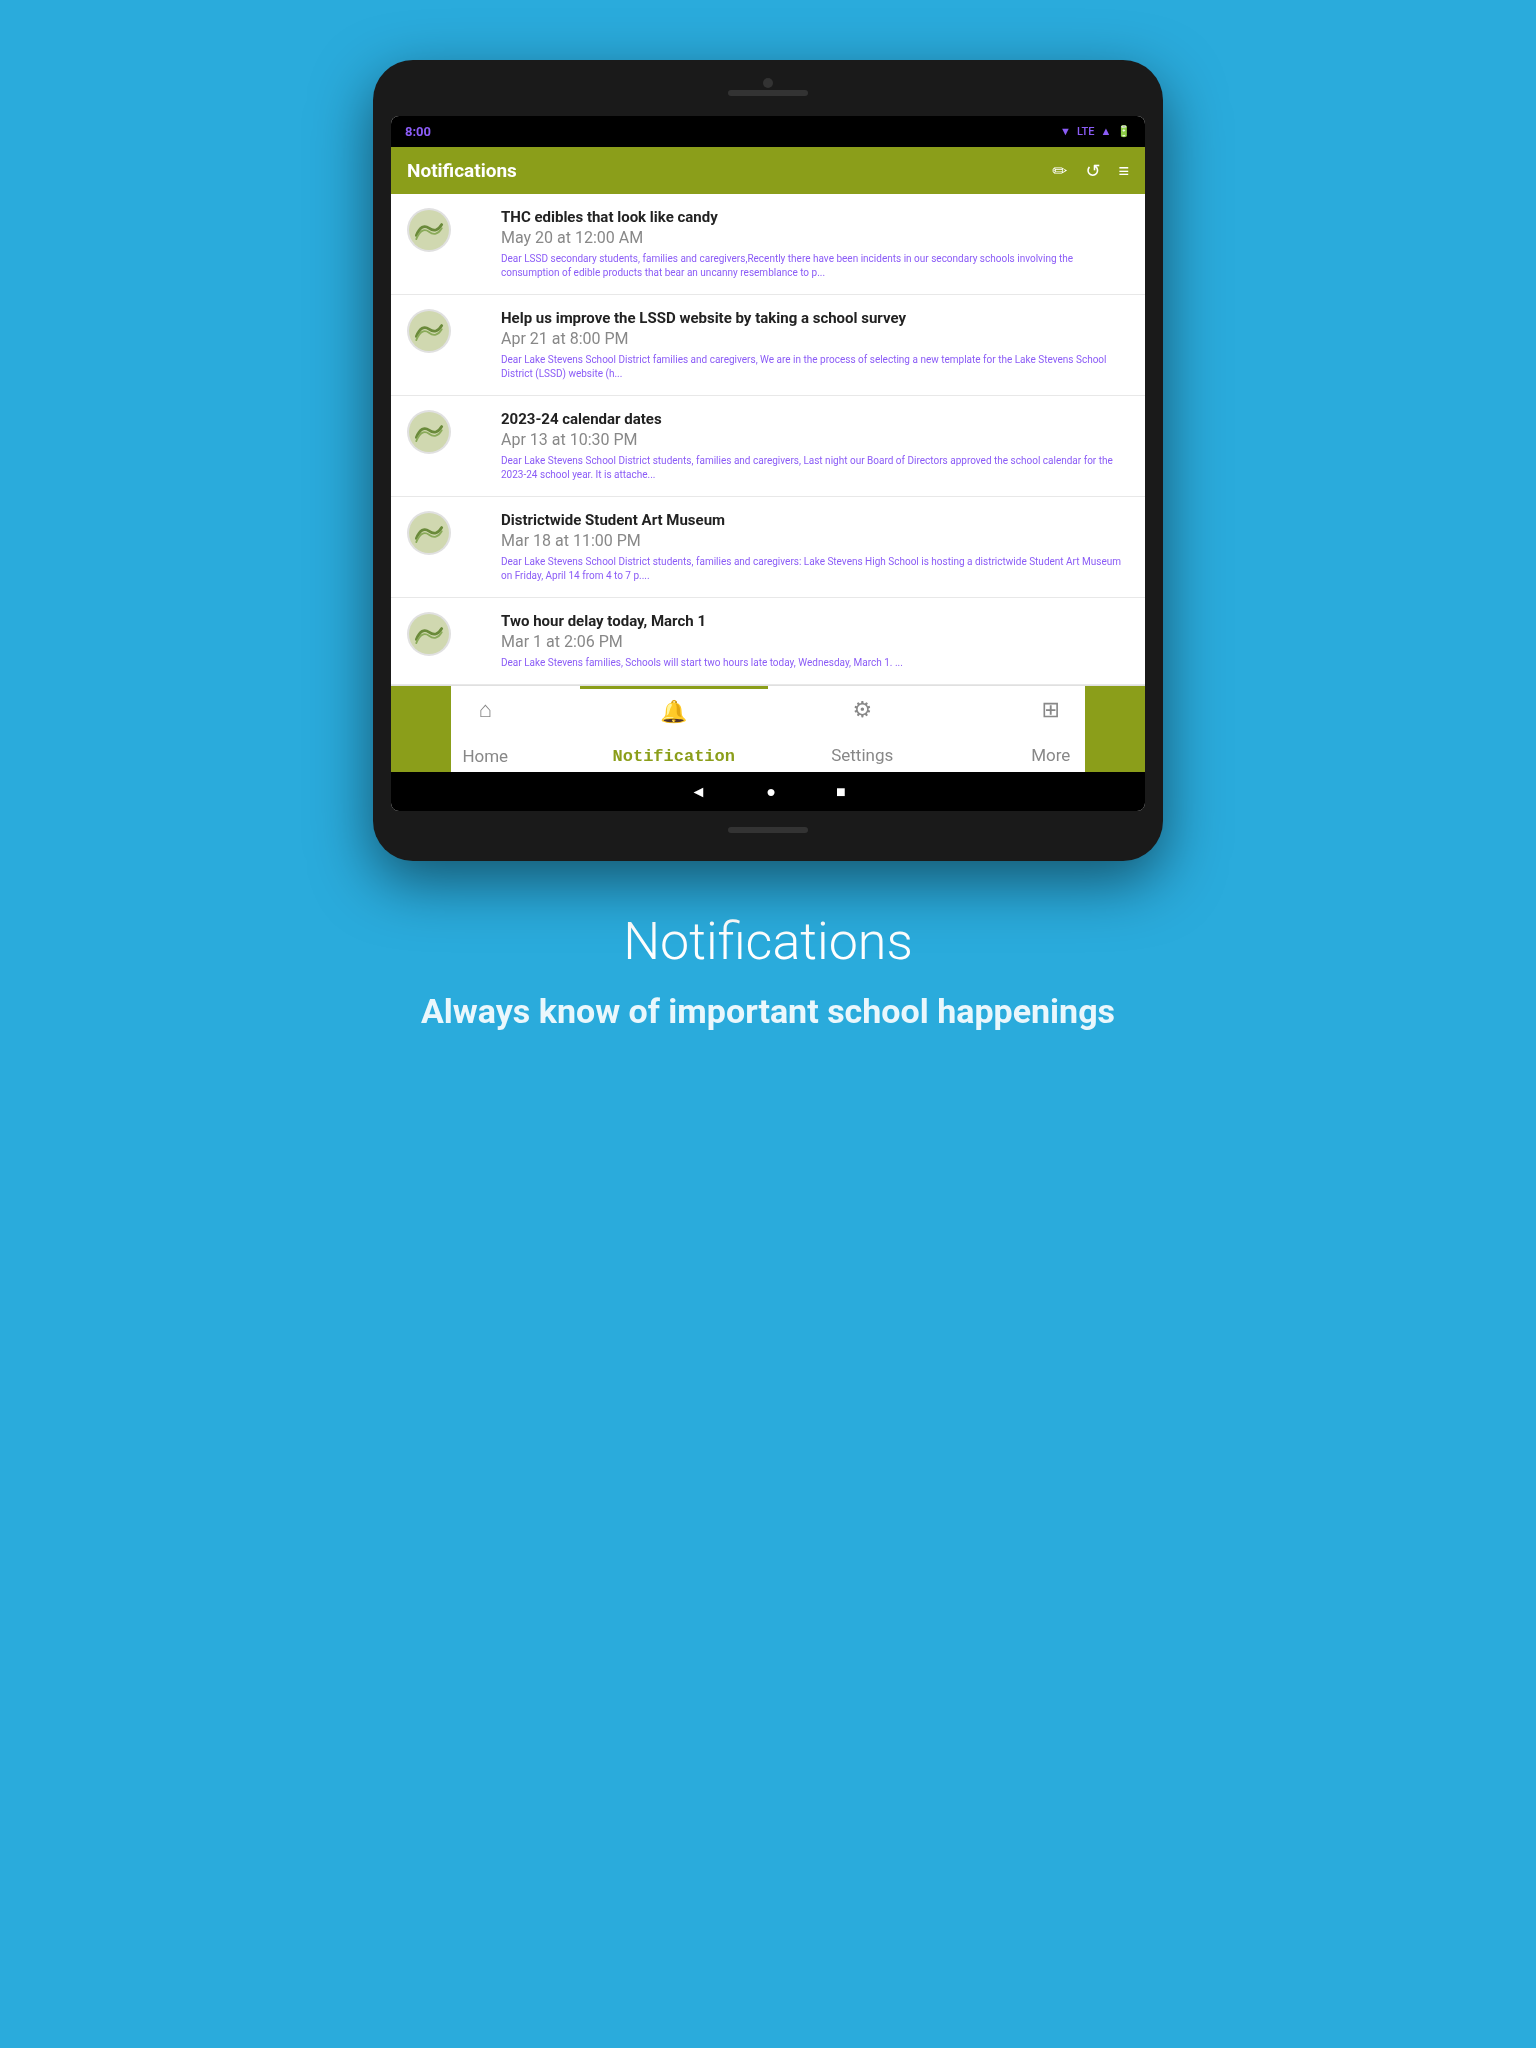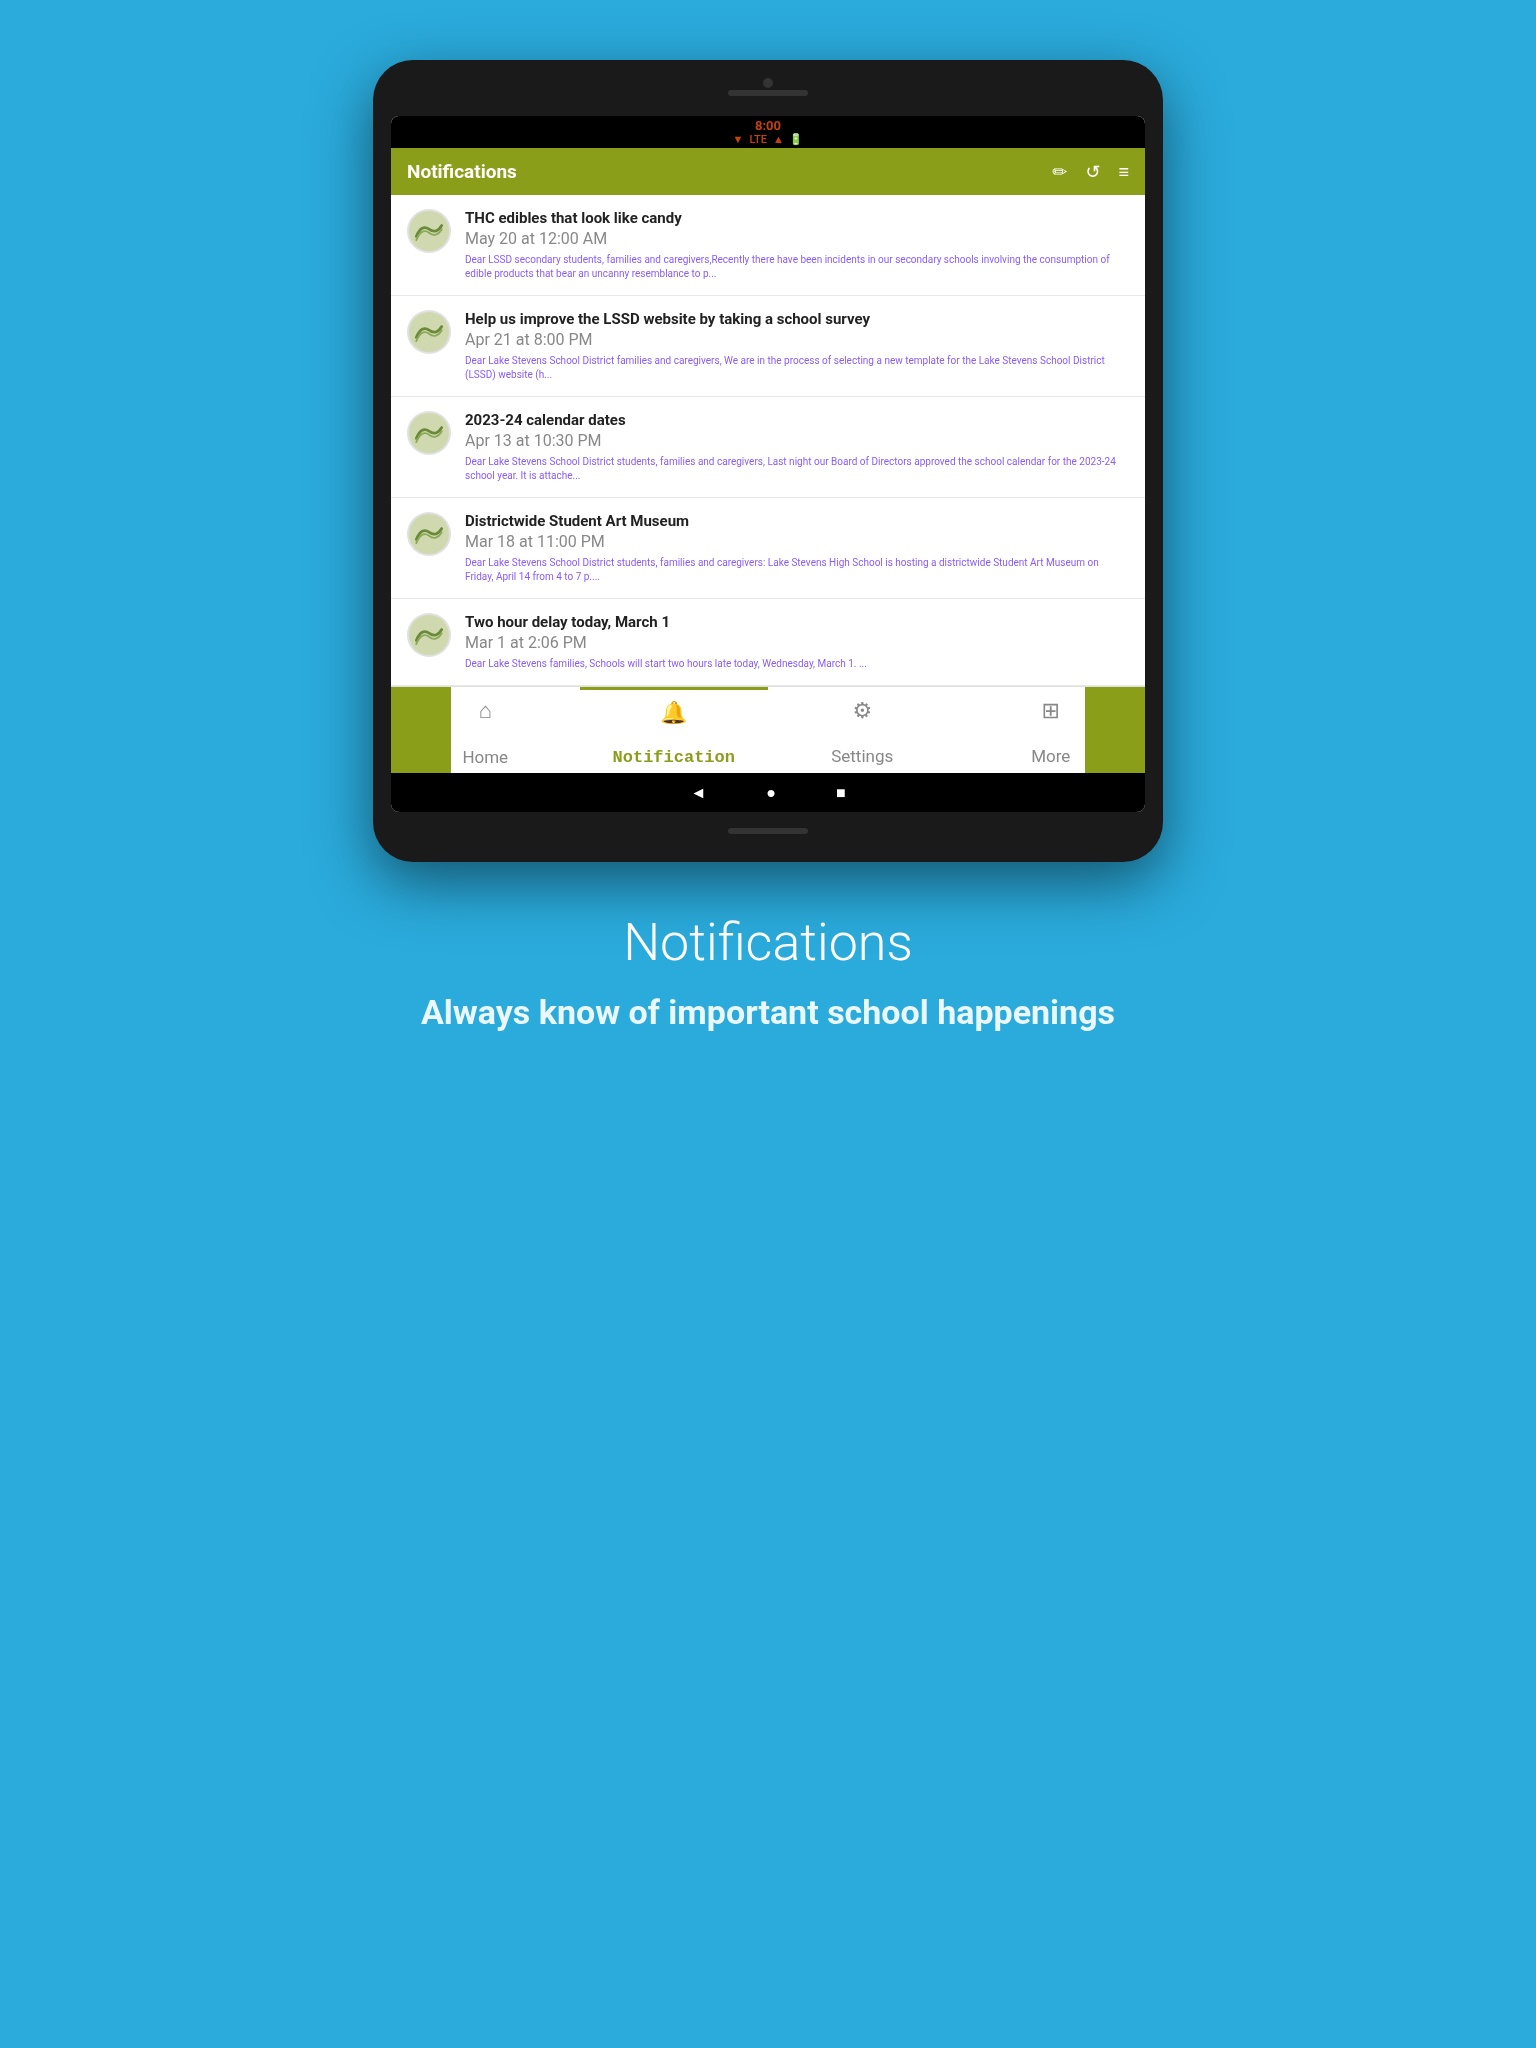--- a/index.html
+++ b/index.html
@@ -48,28 +48,27 @@
     .tablet-screen {
       background: #fff;
       border-radius: 8px;
       overflow: hidden;
       width: 100%;
     }
 
     
     .status-bar {
       background: #000;
-      color: #c2410c;
+      color: #8b5cf6;
       display: flex;
       justify-content: space-between;
       align-items: center;
-      padding: 2px 14px;
+      padding: 8px 14px;
       font-size: 13px;
       font-weight: 500;
-      flex-direction: column;
     }
     .status-bar-time { font-weight: bold; }
     .status-bar-icons { display: flex; align-items: center; gap: 6px; font-size: 11px; }
 
     
     .app-header {
       background: #8B9E1A;
       color: #fff;
       display: flex;
       align-items: center;
@@ -96,20 +95,21 @@
     .notification-list {
       background: #fff;
     }
 
     .notification-item {
       display: flex;
       align-items: flex-start;
       padding: 14px 16px;
       border-bottom: 1px solid #e8e8e8;
       cursor: pointer;
+      gap: 36px;
     }
 
     .notif-avatar {
       width: 44px;
       height: 44px;
       border-radius: 50%;
       background: #e0e0e0;
       flex-shrink: 0;
       margin-right: 14px;
       overflow: hidden;

